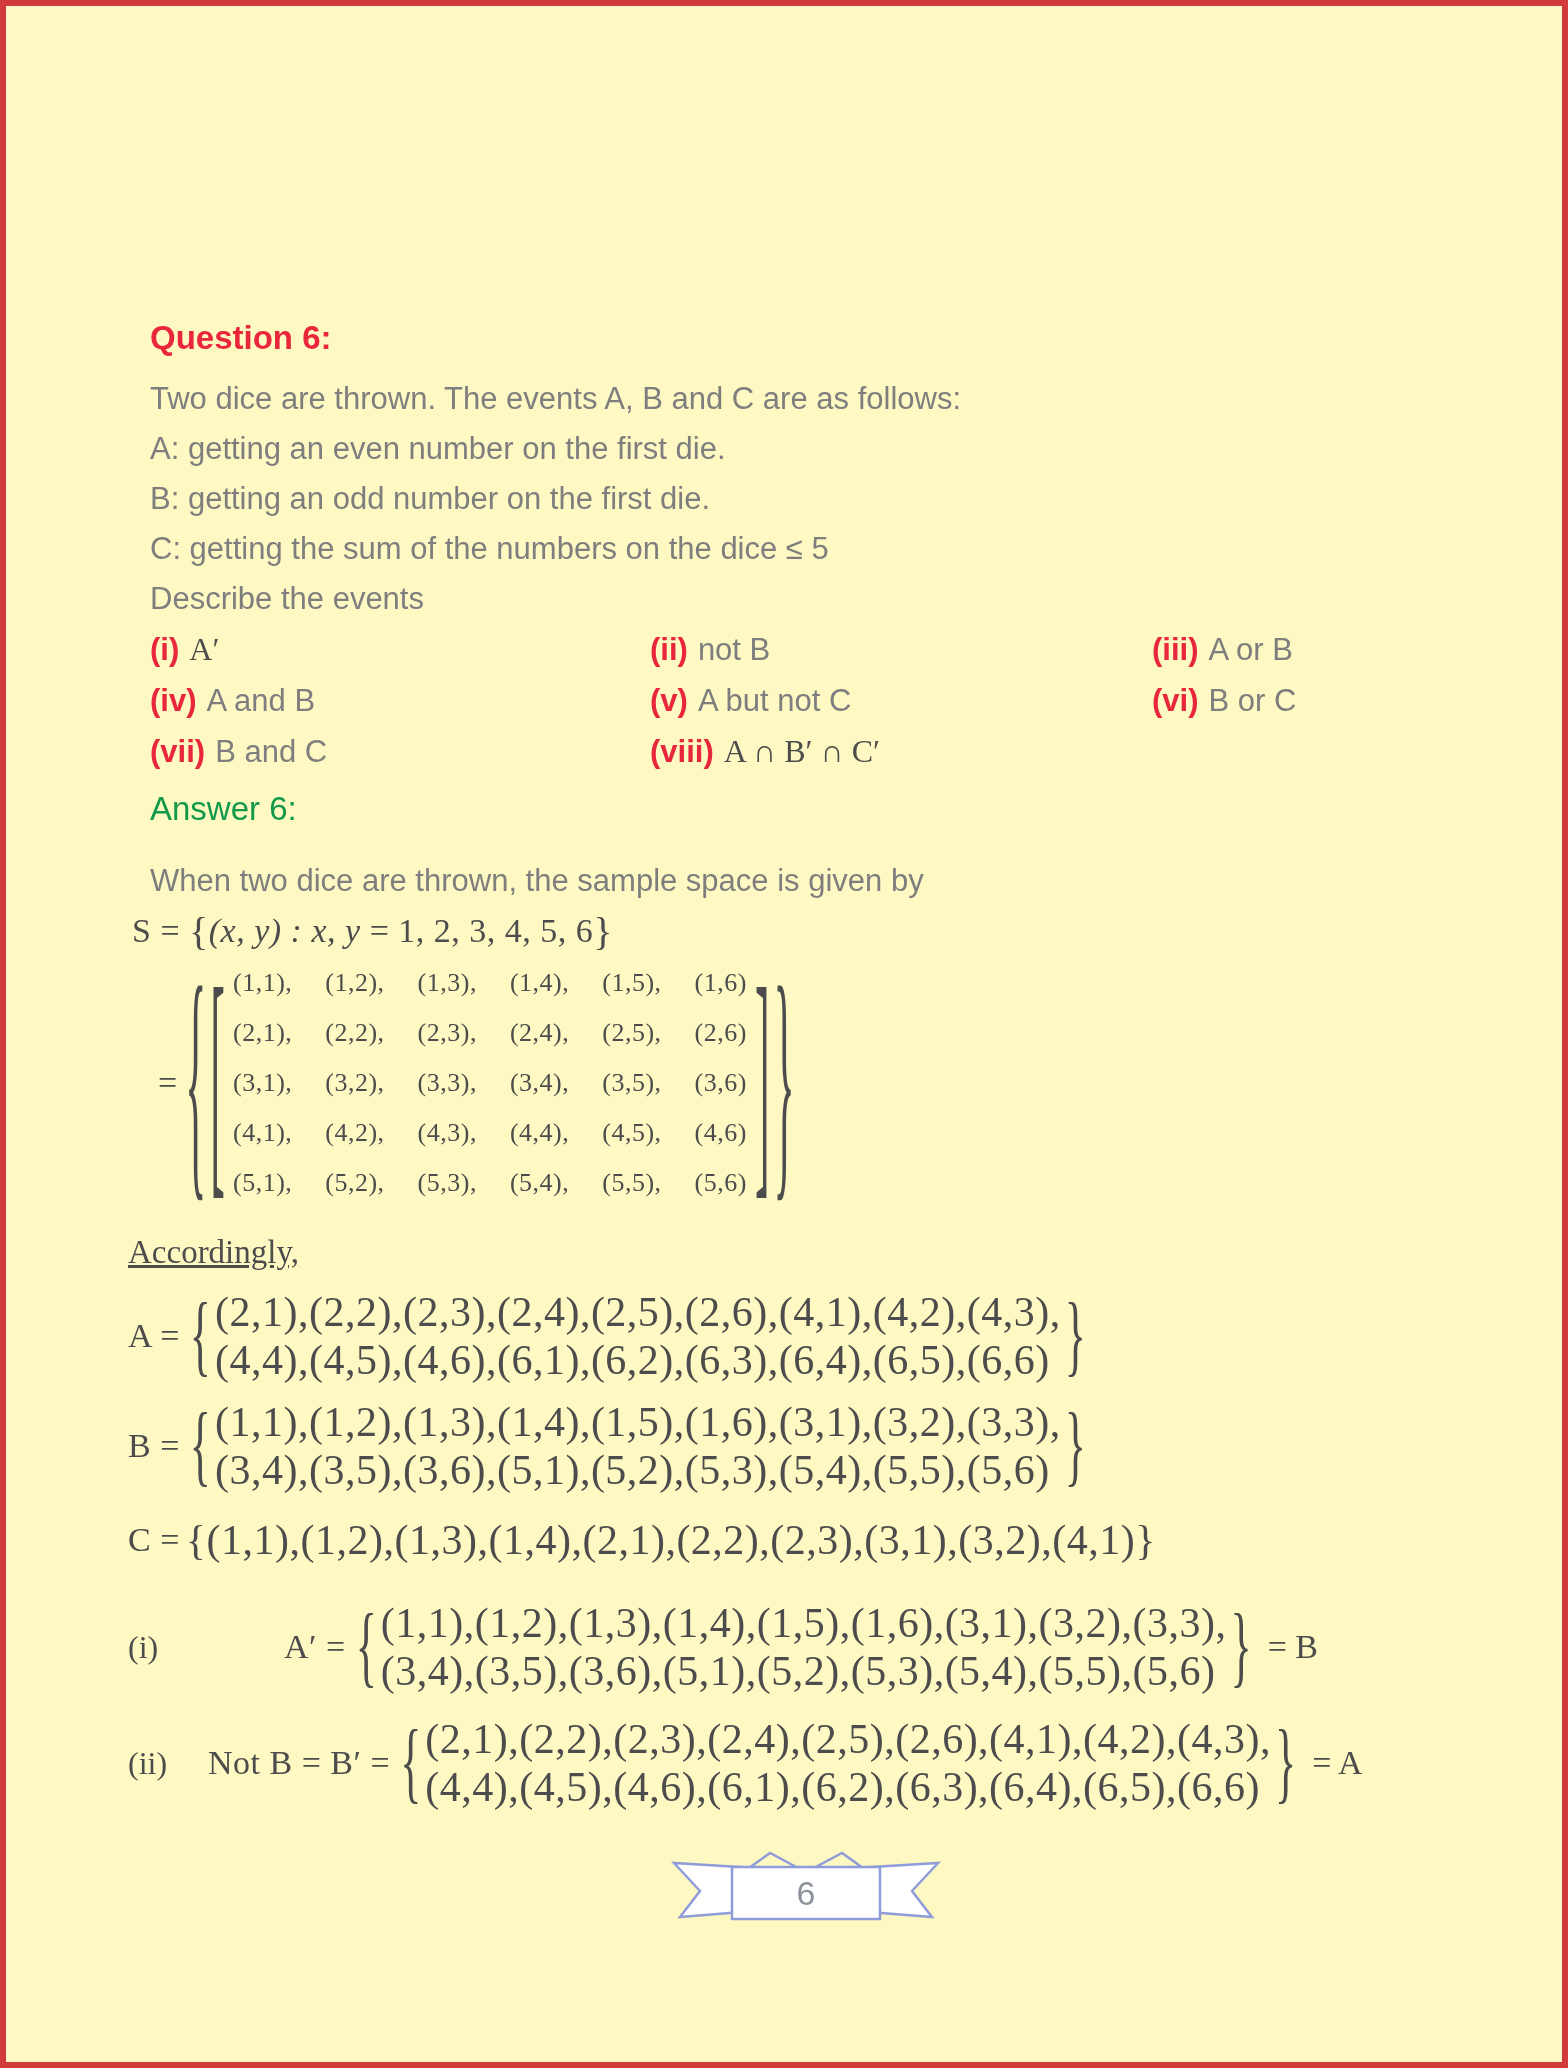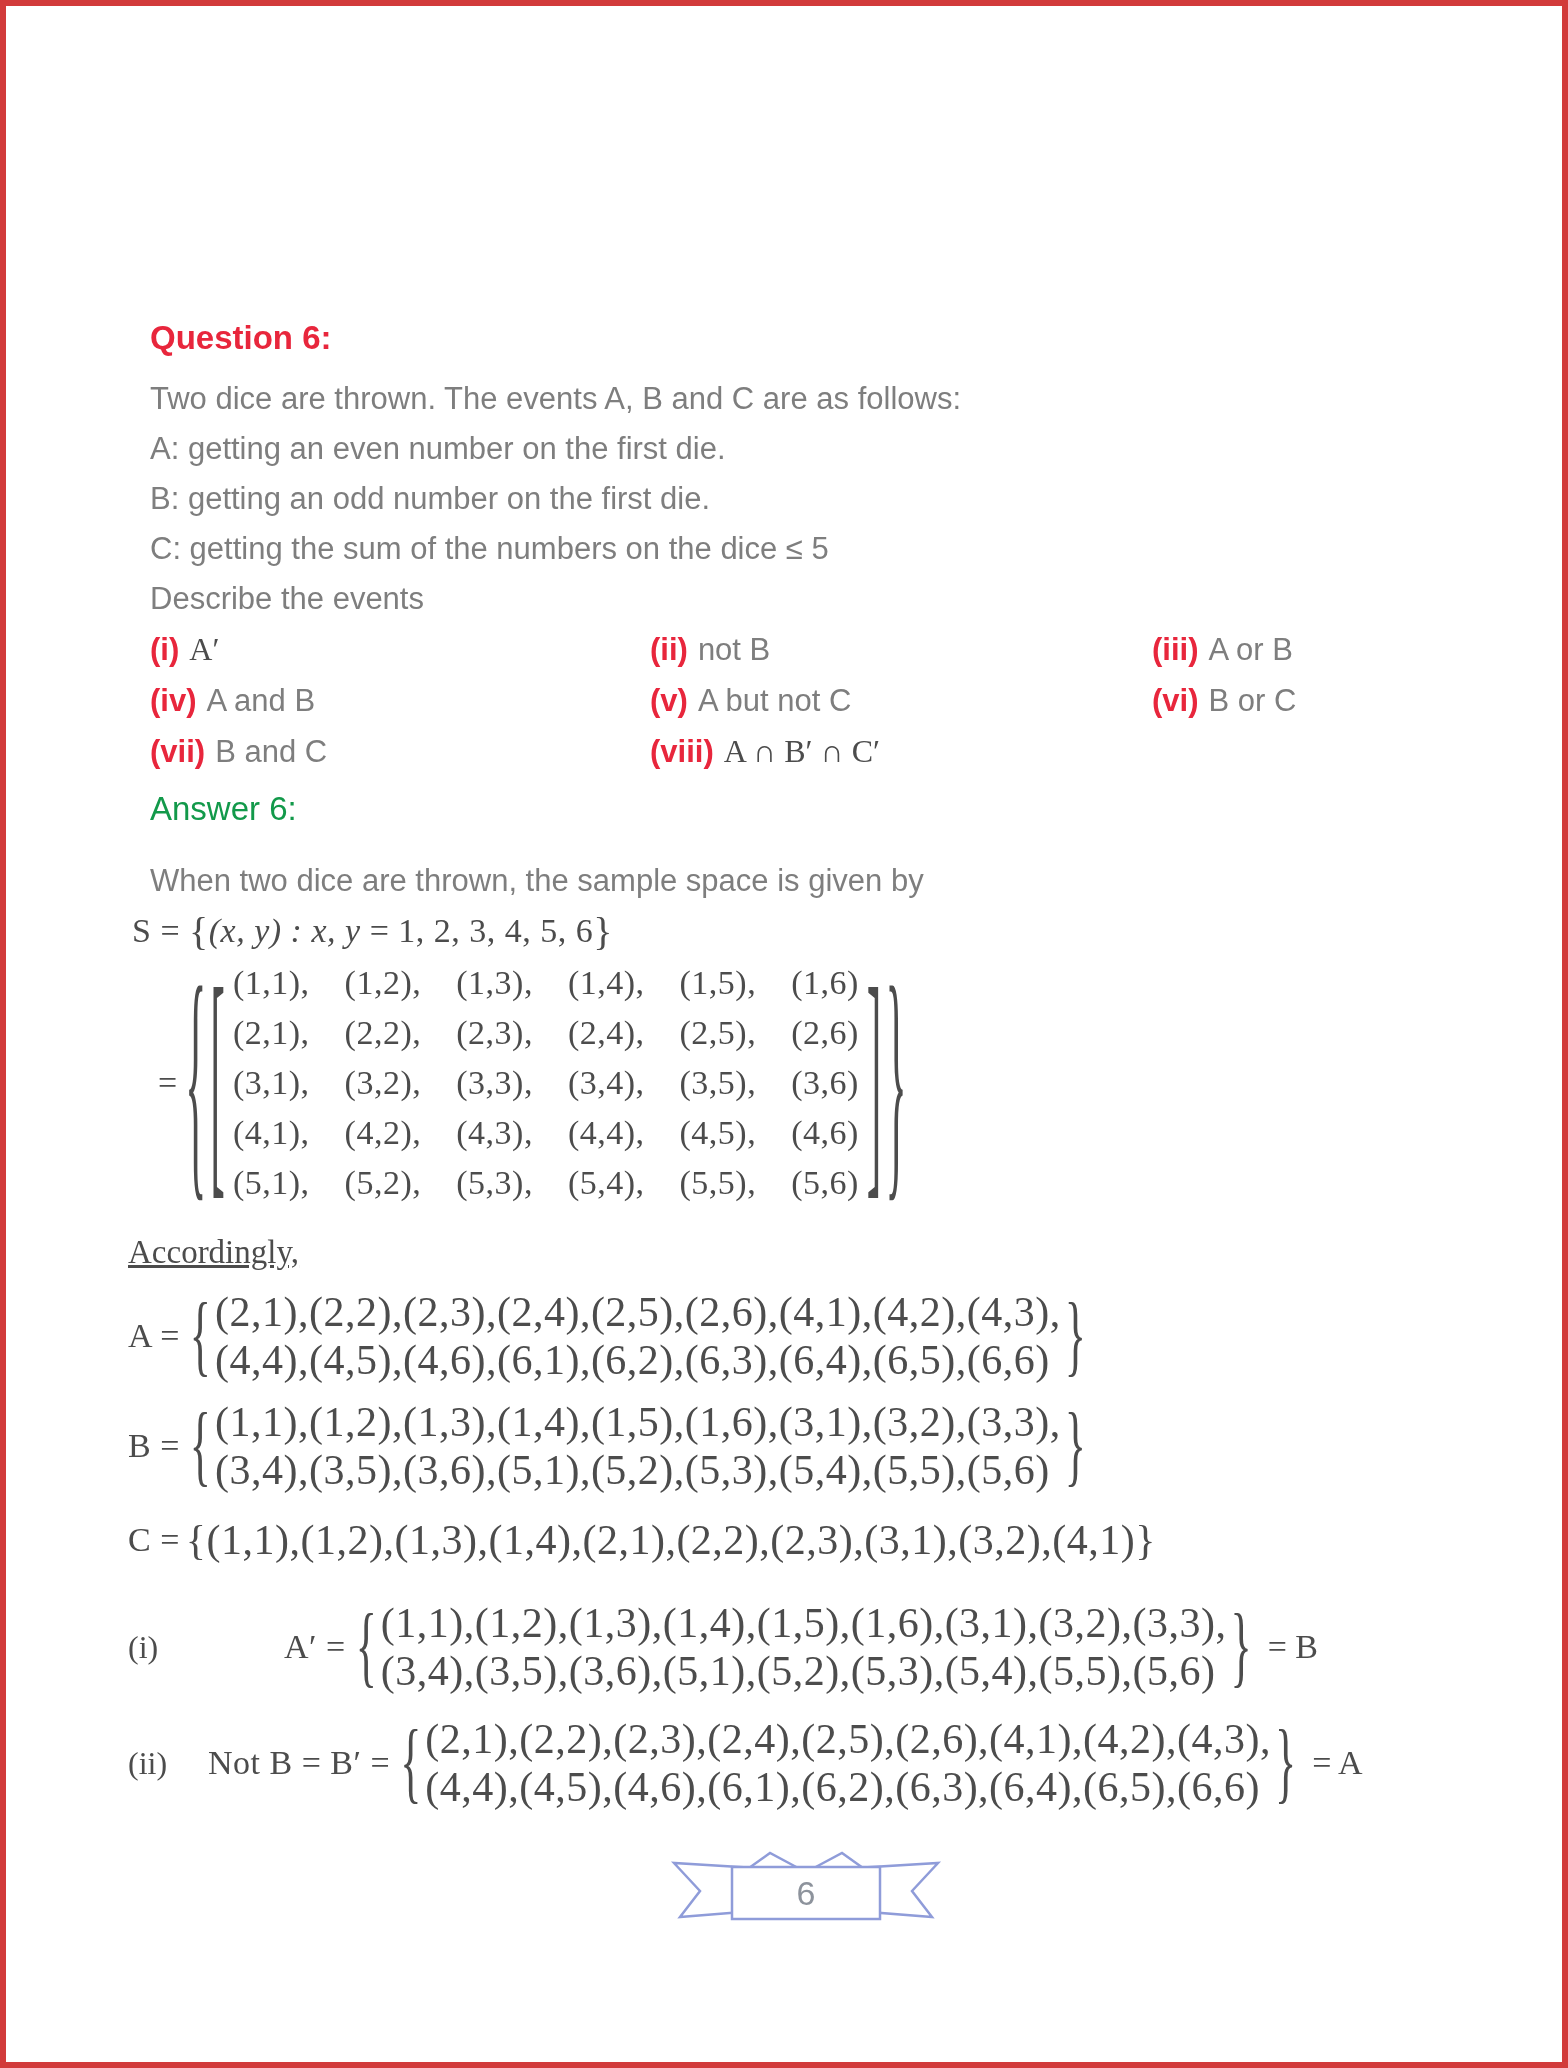--- a/index.html
+++ b/index.html
@@ -1,20 +1,20 @@
 <!DOCTYPE html>
 <html><head>
 <meta charset="utf-8">
 <style>
   html,body { margin:0; padding:0; background:#e9e9e9; }
   .page {
     position:relative;
     width:1568px; height:2068px;
     margin:0 auto;
-    background:#ffffff;
+    background:#fef9c3;
     border:6px solid #d23b3b;
     box-sizing:border-box;
     overflow:hidden;
     font-family:"Liberation Sans","DejaVu Sans",sans-serif;
   }
   .content { position:absolute; left:144px; top:312px; width:1330px; }
 
   .q-heading { font-size:33px; font-weight:bold; color:#e8263c; line-height:40px; margin:0 0 16px 0; }
   .a-heading { font-size:33px; font-weight:normal; color:#12994a; line-height:40px; margin:12px 0 0 0; }
   .body-line { font-size:31px; color:#7e7e7e; line-height:50px; margin:0; }
@@ -30,21 +30,21 @@
   .s-line .bigbrace { font-size:40px; vertical-align:-3px; }
   .s-line .ital { font-style:italic; }
 
   .matrixblock { display:flex; align-items:center; margin:4px 0 0 8px; }
   .matrixblock .eq { font-size:34px; margin-right:6px; }
   .brace, .bracket { display:inline-block; font-family:"Liberation Serif","DejaVu Serif",serif;
     color:#4c4c4c; font-size:44px; line-height:44px; font-weight:300; }
   .b6 { transform:scaleY(5.9); margin:0 2px; }
   .k6 { transform:scaleY(5.8); margin:0 2px; }
   .b2 { transform:scaleY(2.05); margin:0 4px; }
-  .mrows { font-size:34px; line-height:50px; letter-spacing:0.5px; word-spacing:26px; padding:0 6px; }
+  .mrows { font-size:26px; line-height:50px; letter-spacing:0.5px; word-spacing:26px; padding:0 6px; }
 
   .accordingly { margin:22px 0 0 -22px; font-size:33px; line-height:44px;text-decoration:underline; }
 
   .setblock { display:flex; align-items:center; margin:14px 0 0 -22px; }
   .setblock .lhs { font-size:34px; letter-spacing:0.5px; margin-right:6px; }
   .setlines { font-size:42px; line-height:48px; letter-spacing:0.5px; }
   .setblock .rhs { font-size:34px; margin-left:12px; }
   .setblock.c-line { margin-top:22px; }
   .setblock .plabel { font-size:32px; }
   .p1 .plabel { width:156px; }

